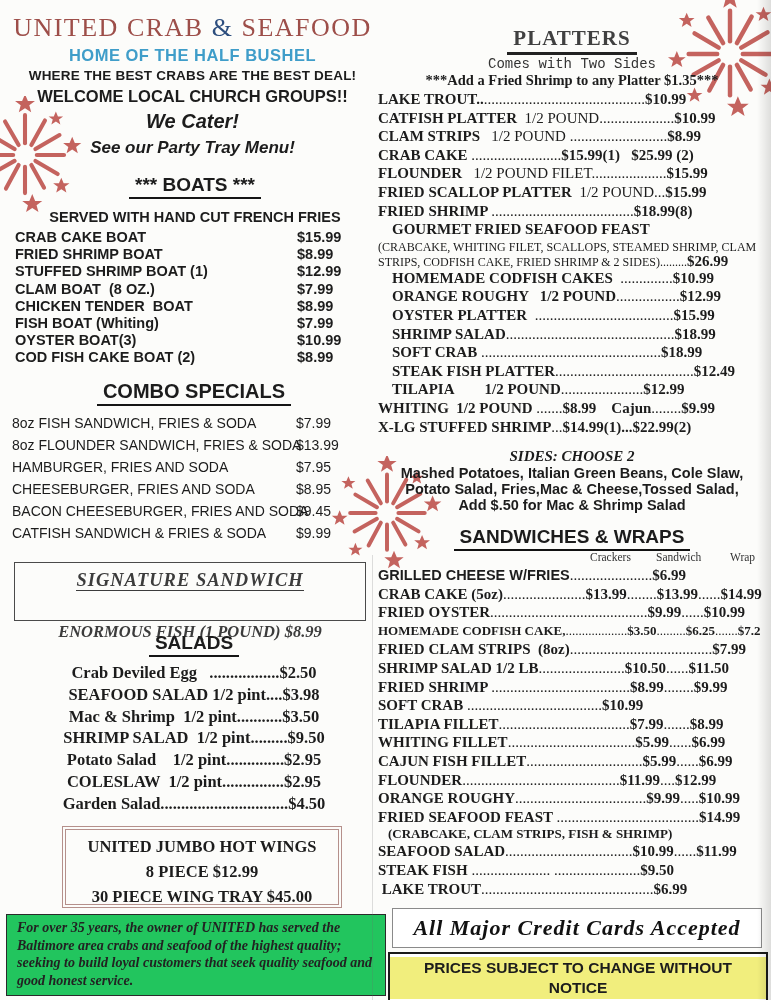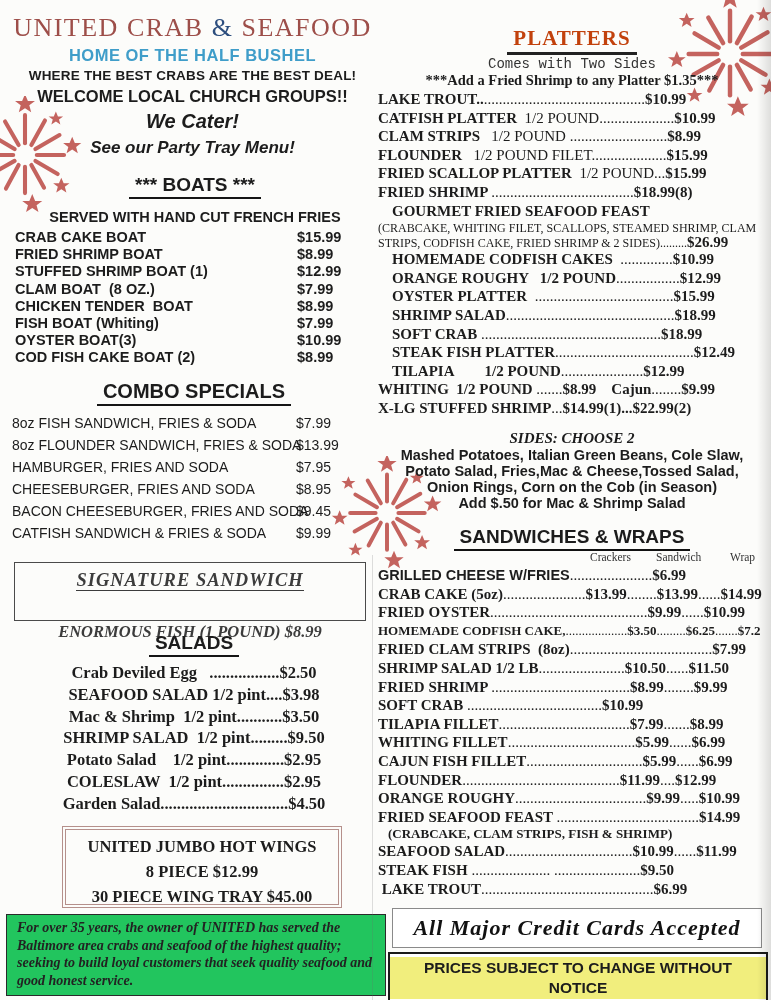--- a/index.html
+++ b/index.html
@@ -76,21 +76,21 @@
   .wings div{font-family:"Liberation Serif",serif;font-weight:bold;font-size:16.5px;line-height:25px;}
 
   
   .about{position:absolute;left:6px;top:914px;width:358px;border:1.5px solid #2a2a2a;
          padding:4px 10px 6px 10px;background:#22c55e;}
   .about p{margin:0;font-family:"Liberation Serif",serif;font-style:italic;font-weight:bold;
            font-size:14px;line-height:17.5px;color:#222;}
 
   
   .platters{position:absolute;left:378px;top:26px;width:388px;}
-  .platters .hd>span{font-family:"Liberation Serif",serif;font-size:21px;letter-spacing:1px;border-bottom:3px solid #222;color:#c2410c;}
+  .platters .hd>span{font-family:"Liberation Serif",serif;font-size:21px;letter-spacing:1px;border-bottom:3px solid #222;color:#404040;}
   .pl-sub{text-align:center;font-family:Liberation Mono, monospace;font-size:14px;line-height:15px;margin-top:2px;color:#333;}
   .pl-note{text-align:center;font-family:"Liberation Serif",serif;font-weight:bold;font-size:14.5px;line-height:17px;}
   .platters .list{margin-top:1px;}
   .platters .row{font-size:15px;line-height:17.6px;}
   .platters .row.ind{padding-left:14px;}
   .platters .row.sub{line-height:14px;padding-left:0;}
   .sides-h{text-align:center;font-family:"Liberation Serif",serif;font-style:italic;font-weight:bold;
            font-size:15px;line-height:17px;margin-top:12px;}
   .sides-l{text-align:center;font-weight:bold;font-size:14.5px;line-height:16px;}
 
@@ -228,40 +228,40 @@
   </div>
 
   <section class="platters">
     <div class="hd"><span>PLATTERS</span></div>
     <div class="pl-sub">Comes with Two Sides</div>
     <div class="pl-note">***Add a Fried Shrimp to any Platter $1.35***</div>
     <div class="list">
         <div class="row"><span class="sg-b">LAKE TROUT..</span><span class="sg-r">...........................................</span><span class="sg-p">$10.99</span></div>
         <div class="row"><span class="sg-b">CATFISH PLATTER </span><span class="sg-r"> 1/2 POUND</span><span class="sg-r">....................</span><span class="sg-p">$10.99</span></div>
         <div class="row"><span class="sg-b">CLAM STRIPS </span><span class="sg-r">  1/2 POUND </span><span class="sg-r">..........................</span><span class="sg-p">$8.99</span></div>
+        <div class="row"><span class="sg-b">CRAB CAKE </span><span class="sg-r">........................</span><span class="sg-p">$15.99(1)</span><span class="sg-r">   </span><span class="sg-p">$25.99 (2)</span></div>
         <div class="row"><span class="sg-b">FLOUNDER</span><span class="sg-r">   1/2 POUND FILET</span><span class="sg-r">....................</span><span class="sg-p">$15.99</span></div>
         <div class="row"><span class="sg-b">FRIED SCALLOP PLATTER </span><span class="sg-r"> 1/2 POUND</span><span class="sg-r">...</span><span class="sg-p">$15.99</span></div>
         <div class="row"><span class="sg-b">FRIED SHRIMP </span><span class="sg-r">......................................</span><span class="sg-p">$18.99(8)</span></div>
         <div class="row ind"><span class="sg-b">GOURMET FRIED SEAFOOD FEAST</span></div>
         <div class="row sub"><span class="sg-s">(CRABCAKE, WHITING FILET, SCALLOPS, STEAMED SHRIMP, CLAM</span></div>
         <div class="row sub"><span class="sg-s">STRIPS, CODFISH CAKE, FRIED SHRIMP &amp; 2 SIDES).........</span><span class="sg-p">$26.99</span></div>
         <div class="row ind"><span class="sg-b">HOMEMADE CODFISH CAKES </span><span class="sg-r"> ..............</span><span class="sg-p">$10.99</span></div>
         <div class="row ind"><span class="sg-b">ORANGE ROUGHY   1/2 POUND</span><span class="sg-r">.................</span><span class="sg-p">$12.99</span></div>
         <div class="row ind"><span class="sg-b">OYSTER PLATTER </span><span class="sg-r"> .....................................</span><span class="sg-p">$15.99</span></div>
         <div class="row ind"><span class="sg-b">SHRIMP SALAD</span><span class="sg-r">.............................................</span><span class="sg-p">$18.99</span></div>
         <div class="row ind"><span class="sg-b">SOFT CRAB </span><span class="sg-r">................................................</span><span class="sg-p">$18.99</span></div>
         <div class="row ind"><span class="sg-b">STEAK FISH PLATTER</span><span class="sg-r">.....................................</span><span class="sg-p">$12.49</span></div>
         <div class="row ind"><span class="sg-b">TILAPIA</span><span class="sg-r">        </span><span class="sg-b">1/2 POUND</span><span class="sg-r">......................</span><span class="sg-p">$12.99</span></div>
         <div class="row"><span class="sg-b">WHITING  1/2 POUND </span><span class="sg-r">.......</span><span class="sg-p">$8.99</span><span class="sg-r">    </span><span class="sg-b">Cajun</span><span class="sg-r">........</span><span class="sg-p">$9.99</span></div>
         <div class="row"><span class="sg-b">X-LG STUFFED SHRIMP</span><span class="sg-r">...</span><span class="sg-p">$14.99(1)...$22.99(2)</span></div>
       </div>
     <div class="sides-h">SIDES: CHOOSE 2</div>
     <div class="sides-l">Mashed Potatoes, Italian Green Beans, Cole Slaw,</div>
     <div class="sides-l">Potato Salad, Fries,Mac &amp; Cheese,Tossed Salad,</div>
-    <div class="sides-l">Onion Rings, Corn on the Cob (in Season)</div>
     <div class="sides-l">Add $.50 for Mac &amp; Shrimp Salad</div>
   </section>
 
   <section class="sandw">
     <div class="hd"><span>SANDWICHES &amp; WRAPS</span></div>
     <div class="colhdrs">
       <span class="ch-crackers">Crackers</span>
       <span class="ch-sandwich">Sandwich</span>
       <span class="ch-wrap">Wrap</span>
     </div>

